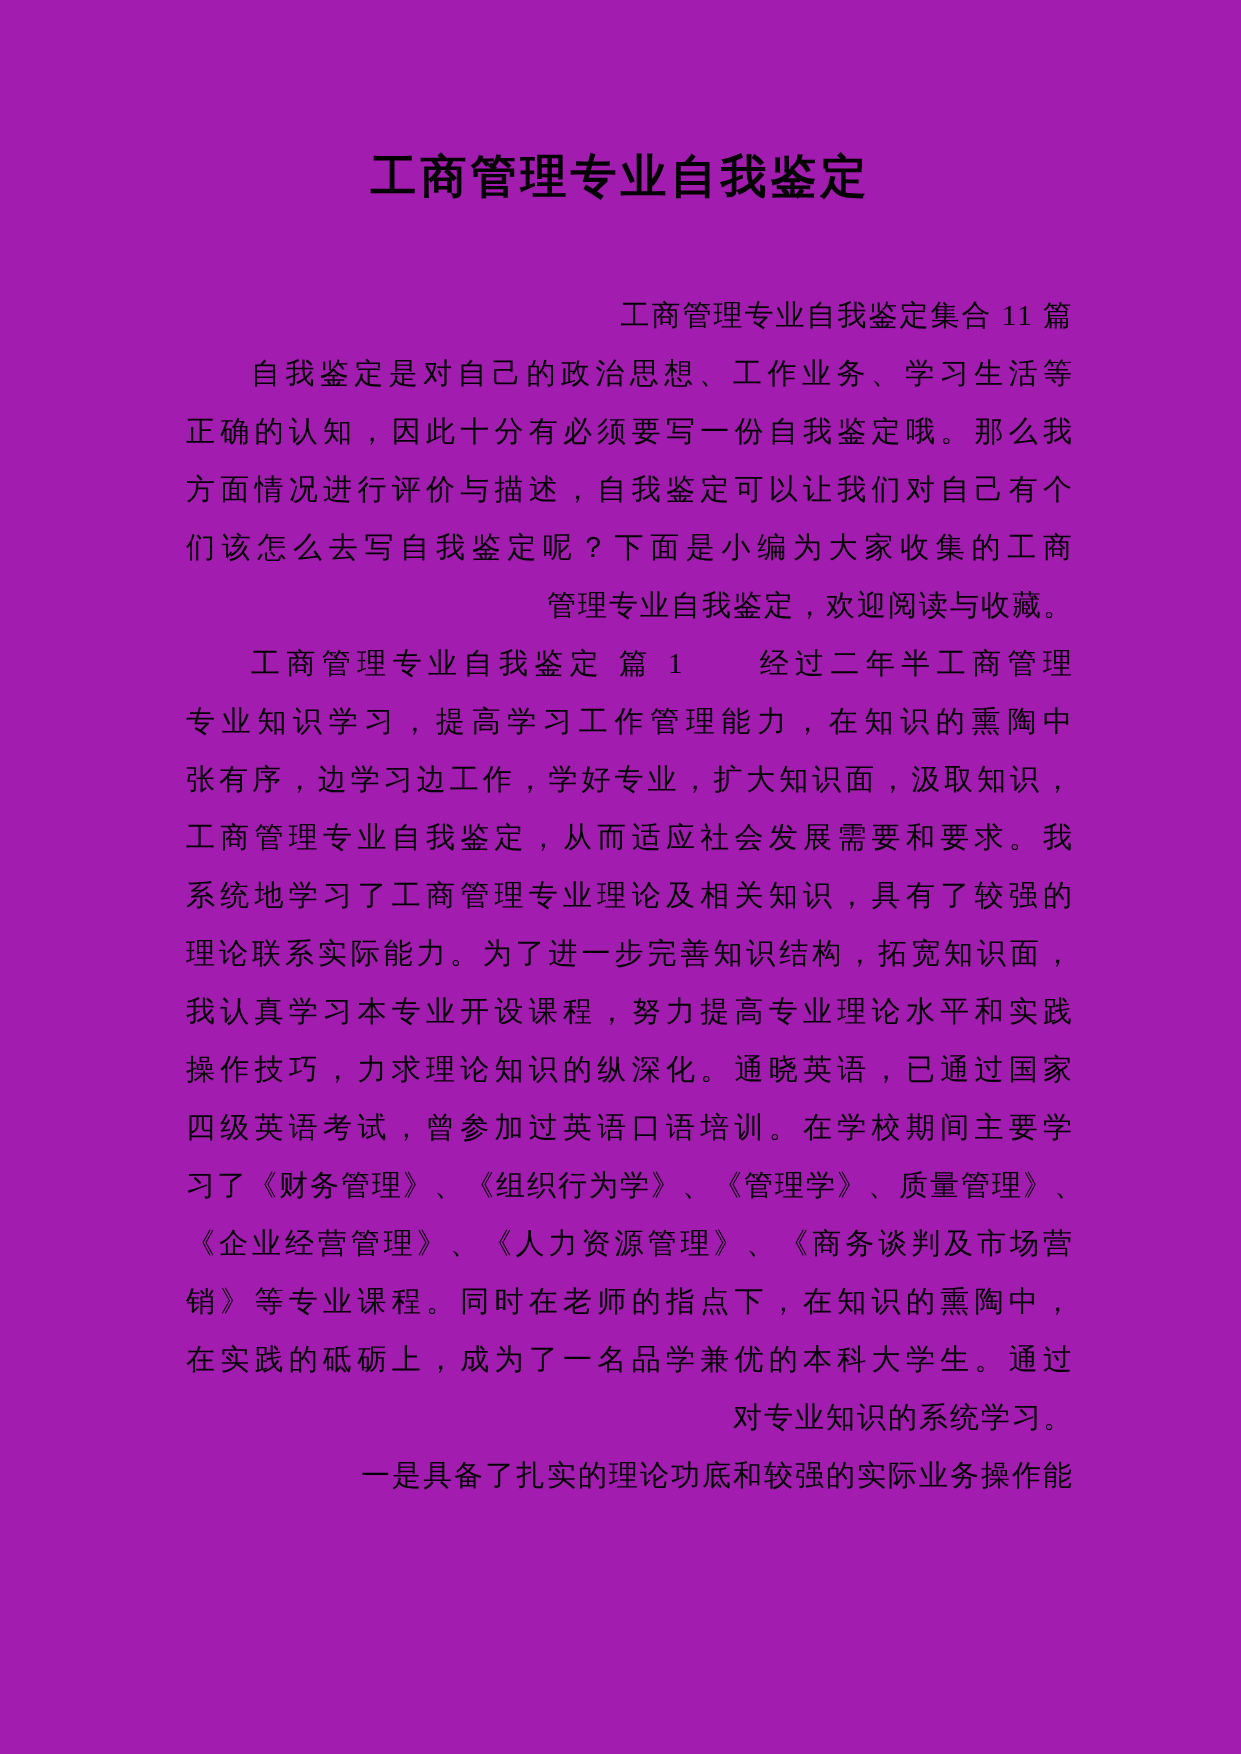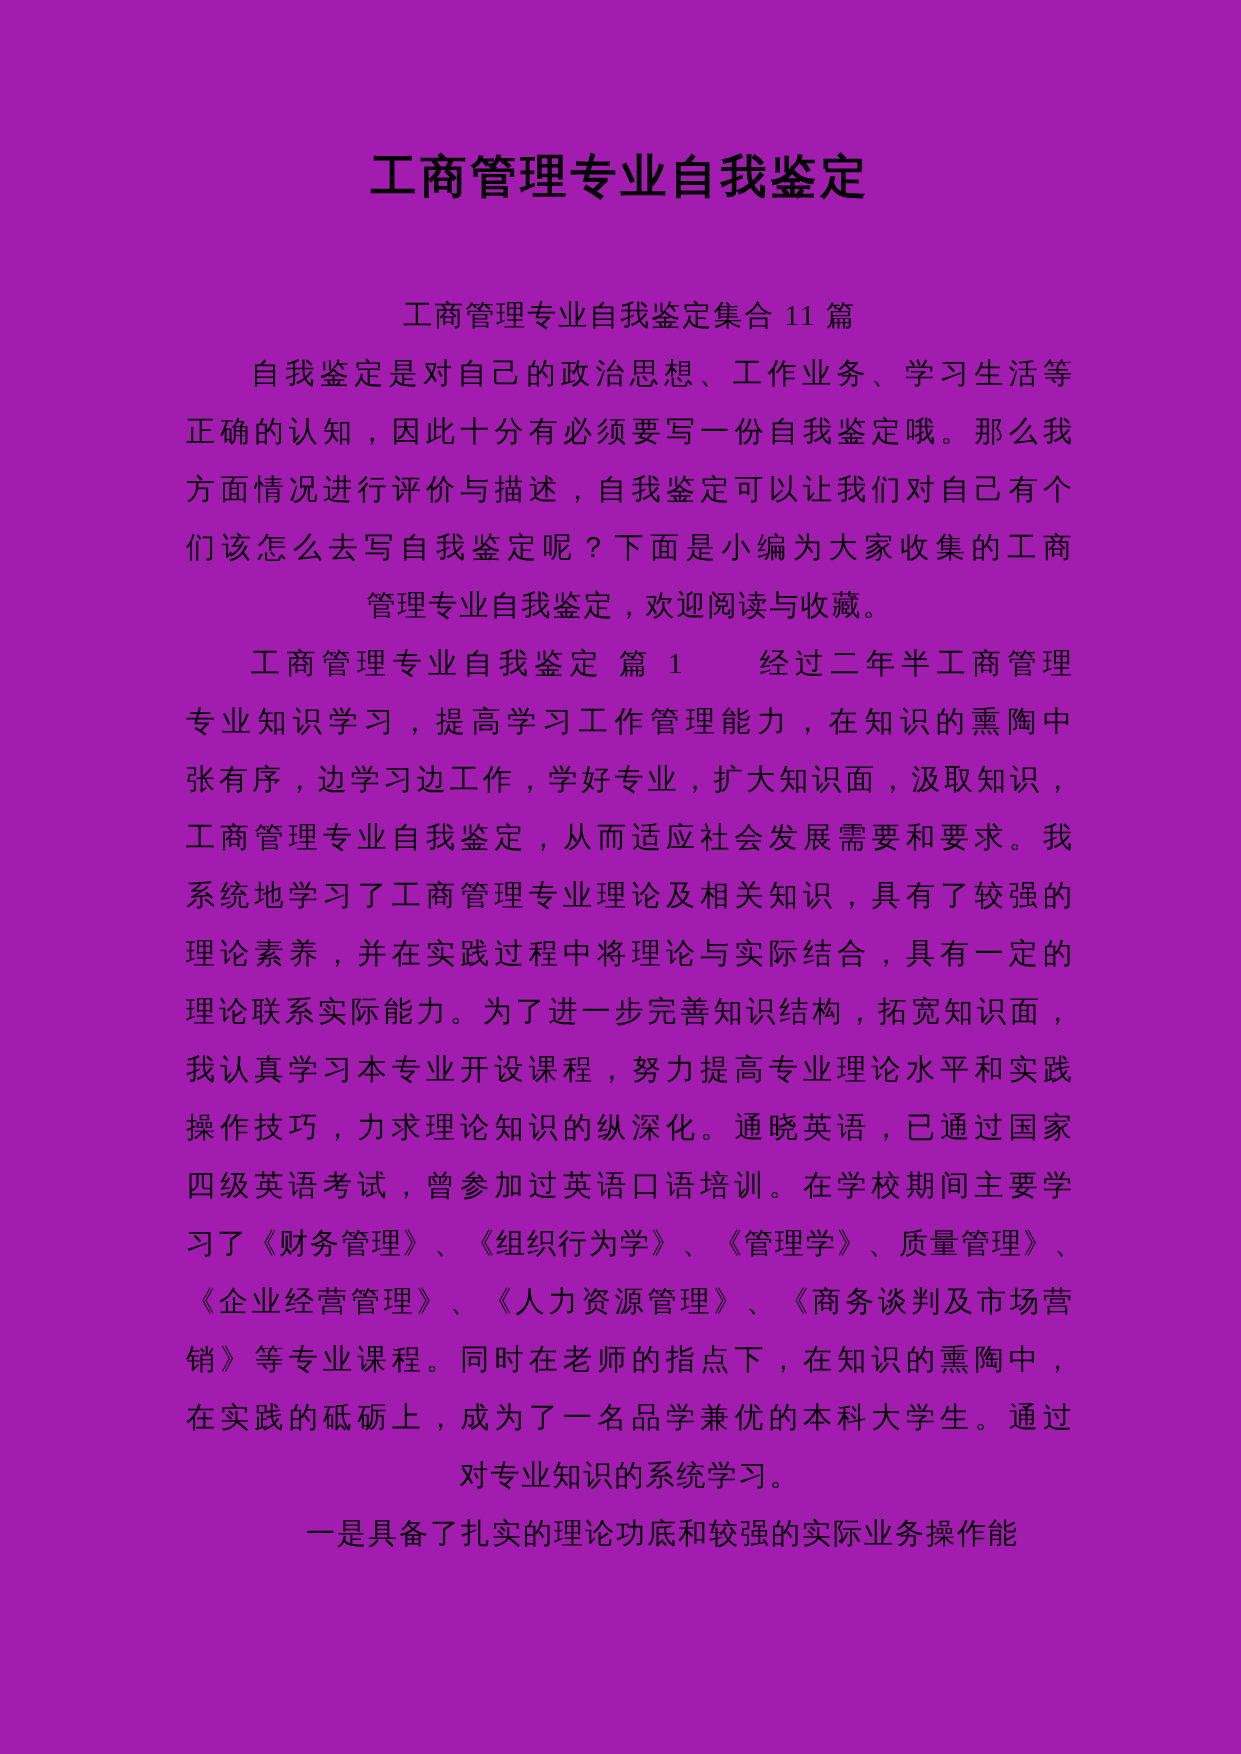--- a/index.html
+++ b/index.html
@@ -32,21 +32,21 @@
     line-height: 58px;
     letter-spacing: 2px;
   }
   .paragraph { margin: 0; }
   .line {
     text-align: justify;
     text-align-last: justify;
     white-space: nowrap;
   }
   .line.last {
-    text-align: center;
+    text-align: right;
     text-align-last: auto;
     white-space: normal;
   }
   .line.indent { text-indent: 65px; }
 </style>
 </head>
 <body>
 
 <div class="page">
   <h1 class="doc-title">工商管理专业自我鉴定</h1>
@@ -60,21 +60,20 @@
         <div class="line">方面情况进行评价与描述，自我鉴定可以让我们对自己有个</div>
         <div class="line">们该怎么去写自我鉴定呢？下面是小编为大家收集的工商</div>
         <div class="line last">管理专业自我鉴定，欢迎阅读与收藏。</div>
       </div>
       <div class="paragraph">
         <div class="line indent">工商管理专业自我鉴定 篇 1　　经过二年半工商管理</div>
         <div class="line">专业知识学习，提高学习工作管理能力，在知识的熏陶中</div>
         <div class="line">张有序，边学习边工作，学好专业，扩大知识面，汲取知识，</div>
         <div class="line">工商管理专业自我鉴定，从而适应社会发展需要和要求。我</div>
         <div class="line">系统地学习了工商管理专业理论及相关知识，具有了较强的</div>
-        <div class="line">理论素养，并在实践过程中将理论与实际结合，具有一定的</div>
         <div class="line">理论联系实际能力。为了进一步完善知识结构，拓宽知识面，</div>
         <div class="line">我认真学习本专业开设课程，努力提高专业理论水平和实践</div>
         <div class="line">操作技巧，力求理论知识的纵深化。通晓英语，已通过国家</div>
         <div class="line">四级英语考试，曾参加过英语口语培训。在学校期间主要学</div>
         <div class="line">习了《财务管理》、《组织行为学》、《管理学》、质量管理》、</div>
         <div class="line">《企业经营管理》、《人力资源管理》、《商务谈判及市场营</div>
         <div class="line">销》等专业课程。同时在老师的指点下，在知识的熏陶中，</div>
         <div class="line">在实践的砥砺上，成为了一名品学兼优的本科大学生。通过</div>
         <div class="line last">对专业知识的系统学习。</div>
       </div>

